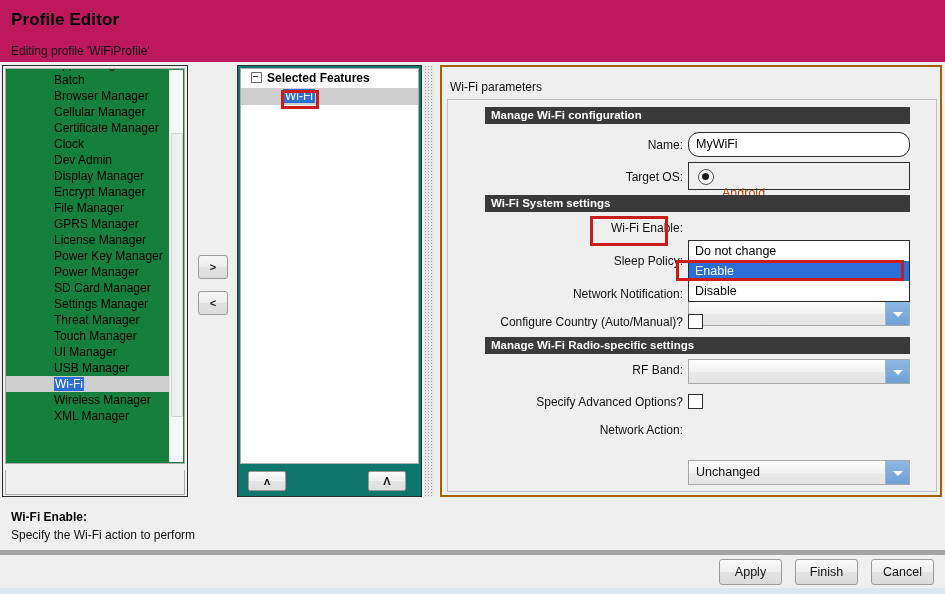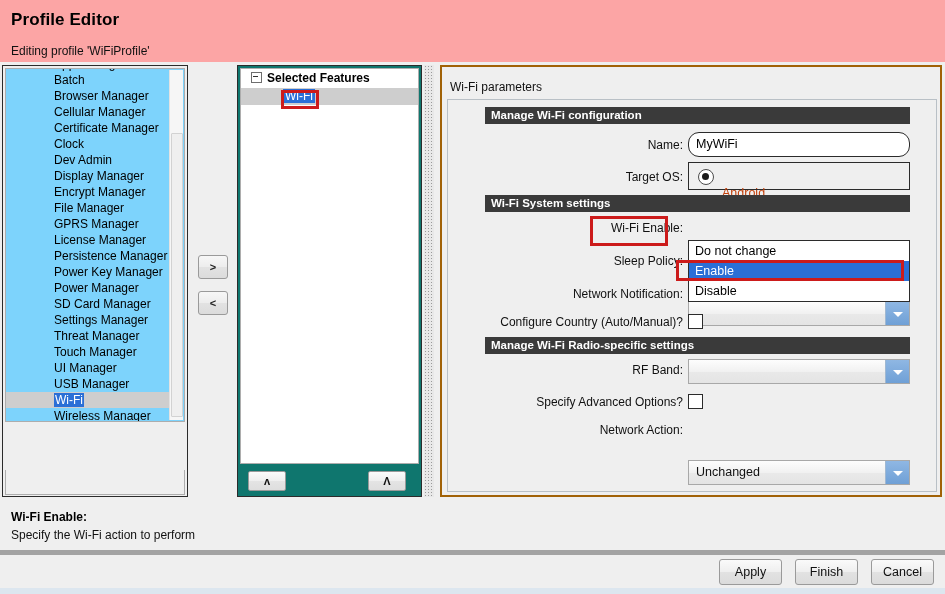--- a/index.html
+++ b/index.html
@@ -13,21 +13,21 @@
   }
   #app {
     position: relative;
     width: 945px; height: 594px;
     background: #ffffff;
   }
 
   
   .header {
     position: absolute; left: 0; top: 0; width: 945px; height: 62px;
-    background: #fca5a5;
+    background: #be185d;
   }
   .title {
     position: absolute; left: 11px; top: 10px;
     font-size: 17px; font-weight: bold; color: #000;
     letter-spacing: 0.1px;
   }
   .subtitle {
     position: absolute; left: 11px; top: 44px;
     font-size: 12px; color: #111;
   }
@@ -39,22 +39,22 @@
   }
 
   
   .left-panel {
     position: absolute; left: 2px; top: 3px; width: 186px; height: 432px;
     background: #efefef;
     border: 1px solid #2b2b2b;
     box-sizing: border-box;
   }
   .feature-list {
-    position: absolute; left: 2px; top: 2px; width: 180px; height: 354px;
-    background: #7dd3fc;
+    position: absolute; left: 2px; top: 2px; width: 180px; height: 396px;
+    background: #15803d;
     border: 1px solid #adadad;
     box-sizing: border-box;
     overflow: hidden;
   }
   .feature-scroll {
     position: absolute; left: 0; top: -13px; width: 172px;
   }
   .feature-item {
     height: 16px; line-height: 16px;
     padding-left: 48px;
@@ -360,21 +360,20 @@
             <div class="feature-item"><span>Browser Manager</span></div>
             <div class="feature-item"><span>Cellular Manager</span></div>
             <div class="feature-item"><span>Certificate Manager</span></div>
             <div class="feature-item"><span>Clock</span></div>
             <div class="feature-item"><span>Dev Admin</span></div>
             <div class="feature-item"><span>Display Manager</span></div>
             <div class="feature-item"><span>Encrypt Manager</span></div>
             <div class="feature-item"><span>File Manager</span></div>
             <div class="feature-item"><span>GPRS Manager</span></div>
             <div class="feature-item"><span>License Manager</span></div>
-            <div class="feature-item"><span>Persistence Manager</span></div>
             <div class="feature-item"><span>Power Key Manager</span></div>
             <div class="feature-item"><span>Power Manager</span></div>
             <div class="feature-item"><span>SD Card Manager</span></div>
             <div class="feature-item"><span>Settings Manager</span></div>
             <div class="feature-item"><span>Threat Manager</span></div>
             <div class="feature-item"><span>Touch Manager</span></div>
             <div class="feature-item"><span>UI Manager</span></div>
             <div class="feature-item"><span>USB Manager</span></div>
             <div class="feature-item selected-row"><span class="sel-text">Wi-Fi</span></div>
             <div class="feature-item"><span>Wireless Manager</span></div>

